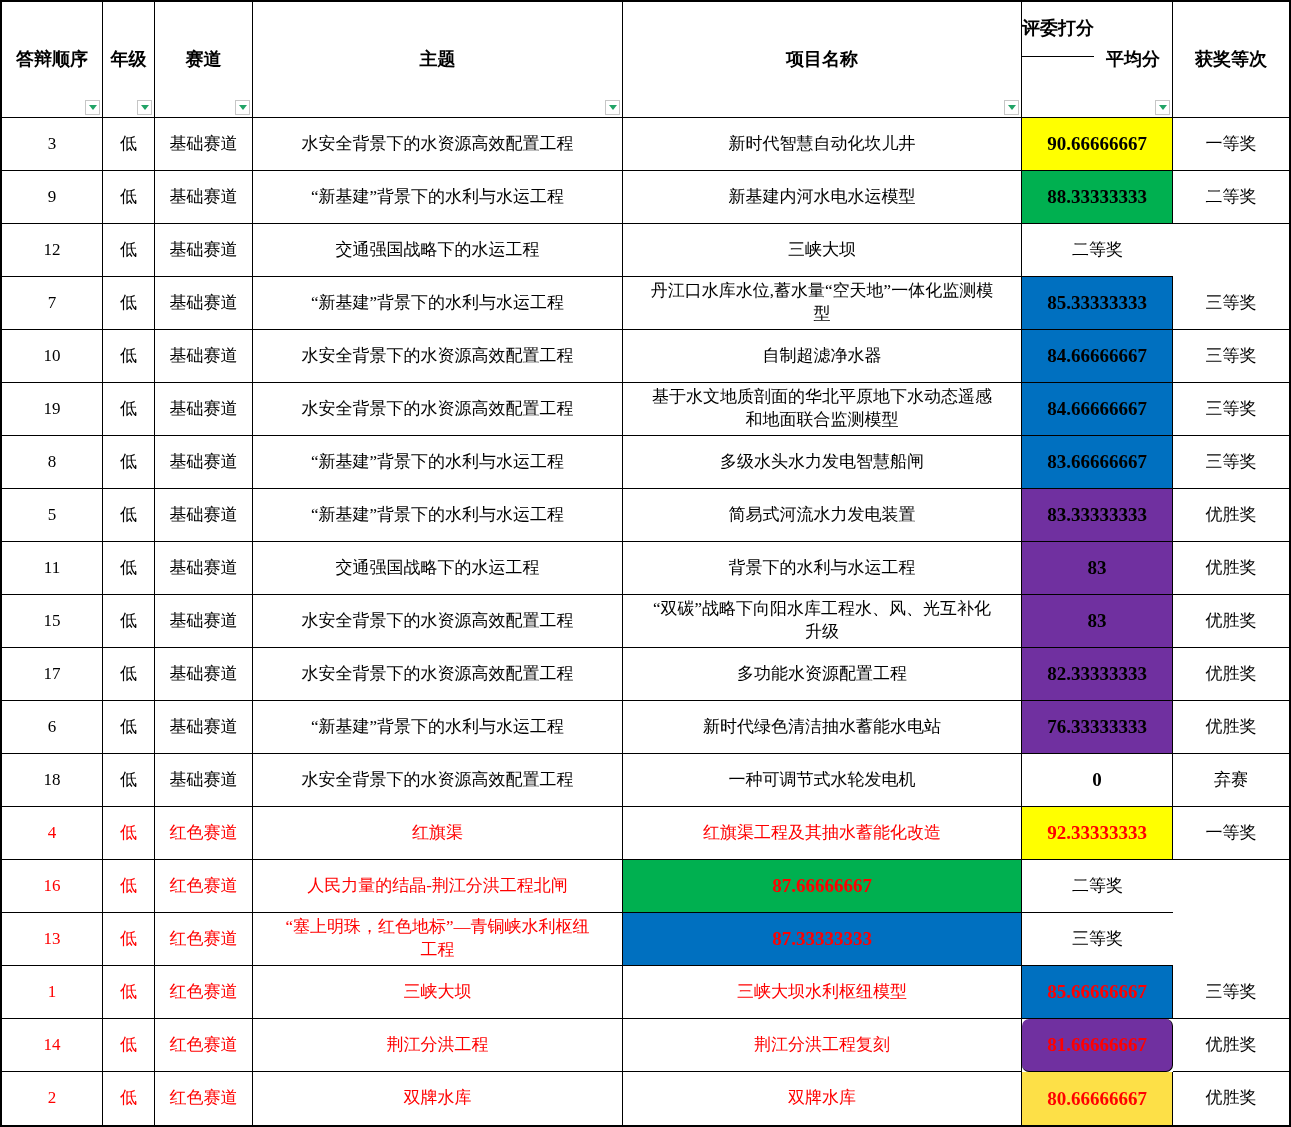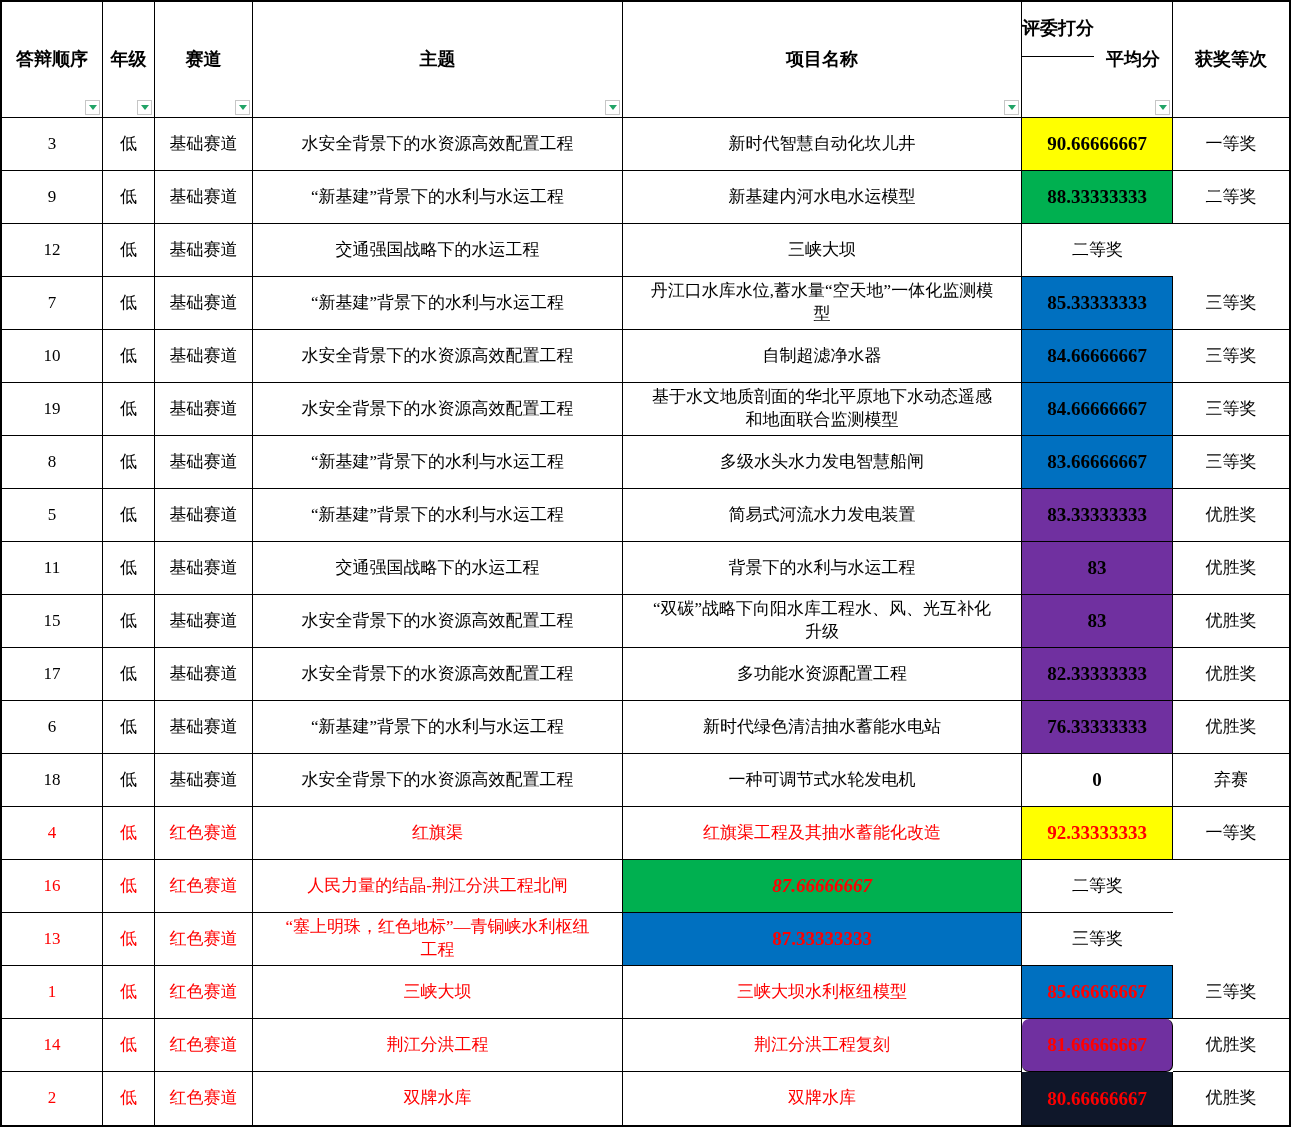--- a/index.html
+++ b/index.html
@@ -223,21 +223,21 @@
     <div class="cell c-theme">红旗渠</div>
     <div class="cell c-project">红旗渠工程及其抽水蓄能化改造</div>
     <div class="cell c-score" style="background-color: rgb(255, 255, 0);">92.33333333</div>
     <div class="cell c-award">一等奖</div>
   </div>
       <div class="row red-row">
     <div class="cell c-order">16</div>
     <div class="cell c-grade">低</div>
     <div class="cell c-track">红色赛道</div>
     <div class="cell c-project">人民力量的结晶-荆江分洪工程北闸</div>
-    <div class="cell c-score" style="background-color: rgb(0, 176, 80); font-style: italic;">87.66666667</div>
+    <div class="cell c-score" style="background-color: rgb(0, 176, 80);">87.66666667</div>
     <div class="cell c-award">二等奖</div>
   </div>
       <div class="row red-row">
     <div class="cell c-order">13</div>
     <div class="cell c-grade">低</div>
     <div class="cell c-track">红色赛道</div>
     <div class="cell c-project">“塞上明珠，红色地标”—青铜峡水利枢纽工程</div>
     <div class="cell c-score" style="background-color: rgb(0, 112, 192);">87.33333333</div>
     <div class="cell c-award">三等奖</div>
   </div>
@@ -258,18 +258,18 @@
     <div class="cell c-project">荆江分洪工程复刻</div>
     <div class="cell c-score" style="background-color: rgb(112, 48, 160); border-radius: 7px;">81.66666667</div>
     <div class="cell c-award">优胜奖</div>
   </div>
       <div class="row red-row">
     <div class="cell c-order">2</div>
     <div class="cell c-grade">低</div>
     <div class="cell c-track">红色赛道</div>
     <div class="cell c-theme">双牌水库</div>
     <div class="cell c-project">双牌水库</div>
-    <div class="cell c-score" style="background-color: #0f172a;">80.66666667</div>
+    <div class="cell c-score" style="background-color: #fde047;">80.66666667</div>
     <div class="cell c-award">优胜奖</div>
   </div>
     </div>
 
 </div>
 
 </body></html>

